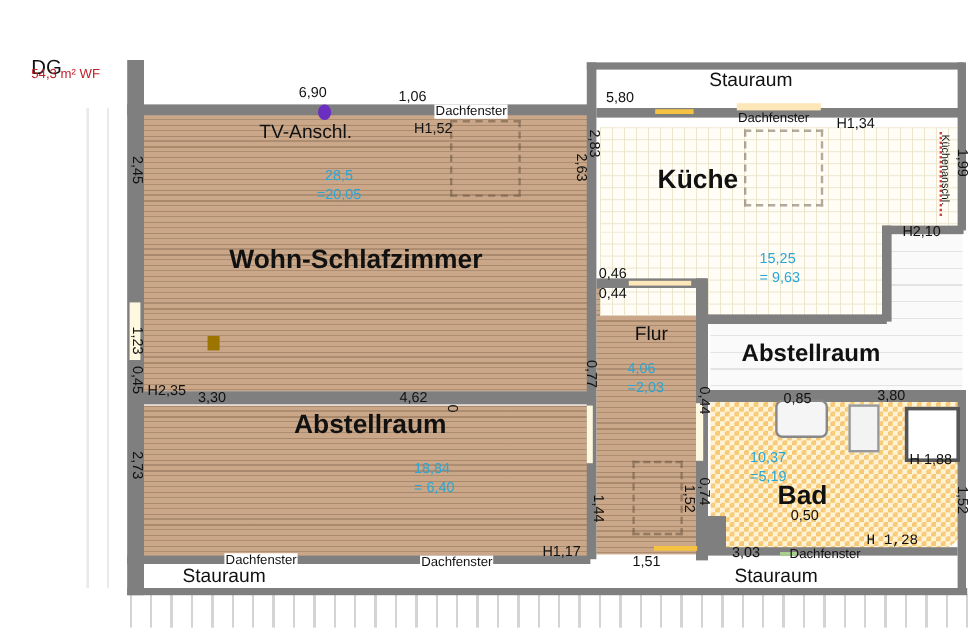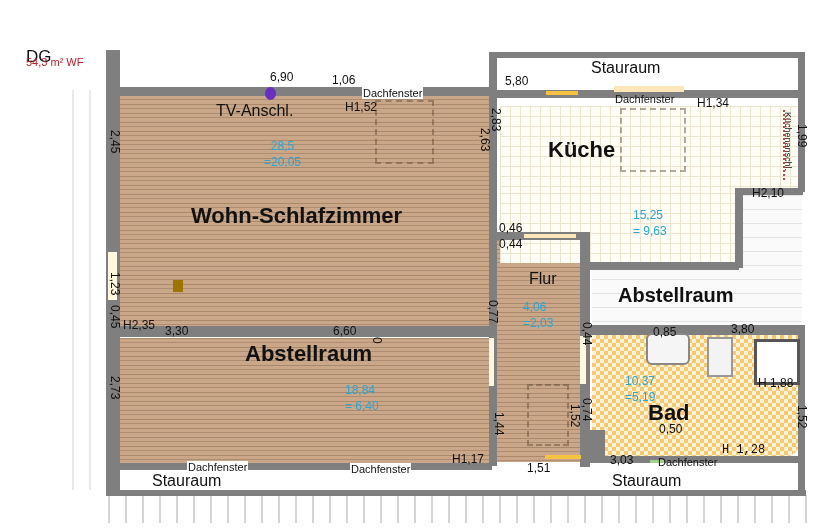--- a/index.html
+++ b/index.html
@@ -116,37 +116,37 @@
   </div>
 
 <div class="txt small" style="left:216px;top:102px;font-size:16px;">TV-Anschl.</div>
 <div class="txt small vert" style="left:783px;top:112px;font-size:9px;">Küchenanschl.</div>
 <div class="txt win-label" style="left:362px;top:87px;">Dachfenster</div>
 <div class="txt small" style="left:615px;top:93px;">Dachfenster</div>
 <div class="txt win-label" style="left:187px;top:461px;">Dachfenster</div>
 <div class="txt win-label" style="left:350px;top:463px;">Dachfenster</div>
 <div class="txt small" style="left:658px;top:456px;">Dachfenster</div>
 
-<div class="txt dim" style="left:249px;top:70px;margin-left:21px;">6,90</div>
+<div class="txt dim" style="left:249px;top:70px;">6,90</div>
 <div class="txt dim" style="left:332px;top:73px;">1,06</div>
 <div class="txt dim" style="left:345px;top:100px;">H1,52</div>
 <div class="txt dim vert" style="left:108px;top:130px;">2,45</div>
 <div class="txt dim vert" style="left:489px;top:108px;">2,83</div>
 <div class="txt dim vert" style="left:478px;top:128px;">2,63</div>
 <div class="txt dim" style="left:505px;top:74px;">5,80</div>
 <div class="txt dim" style="left:697px;top:96px;">H1,34</div>
 <div class="txt dim vert" style="left:795px;top:124px;">1,99</div>
 <div class="txt dim" style="left:752px;top:186px;">H2,10</div>
 <div class="txt dim" style="left:499px;top:221px;">0,46</div>
 <div class="txt dim" style="left:499px;top:237px;">0,44</div>
 <div class="txt dim vert" style="left:108px;top:272px;">1,23</div>
 <div class="txt dim vert" style="left:108px;top:305px;">0,45</div>
 <div class="txt dim" style="left:123px;top:318px;">H2,35</div>
 <div class="txt dim" style="left:165px;top:324px;">3,30</div>
-<div class="txt dim" style="left:333px;top:324px;">6,60</div>
+<div class="txt dim" style="left:333px;top:324px;">4,62</div>
 <div class="txt dim vert" style="left:370px;top:337px;">0</div>
 <div class="txt dim vert" style="left:486px;top:300px;">0,77</div>
 <div class="txt dim vert" style="left:580px;top:322px;">0,44</div>
 <div class="txt dim" style="left:653px;top:325px;">0,85</div>
 <div class="txt dim" style="left:731px;top:322px;">3,80</div>
 <div class="txt dim" style="left:758px;top:376px;">H 1,88</div>
 <div class="txt dim vert" style="left:795px;top:405px;">1,52</div>
 <div class="txt dim vert" style="left:108px;top:376px;">2,73</div>
 <div class="txt dim vert" style="left:492px;top:412px;">1,44</div>
 <div class="txt dim vert" style="left:568px;top:404px;">1,52</div>

